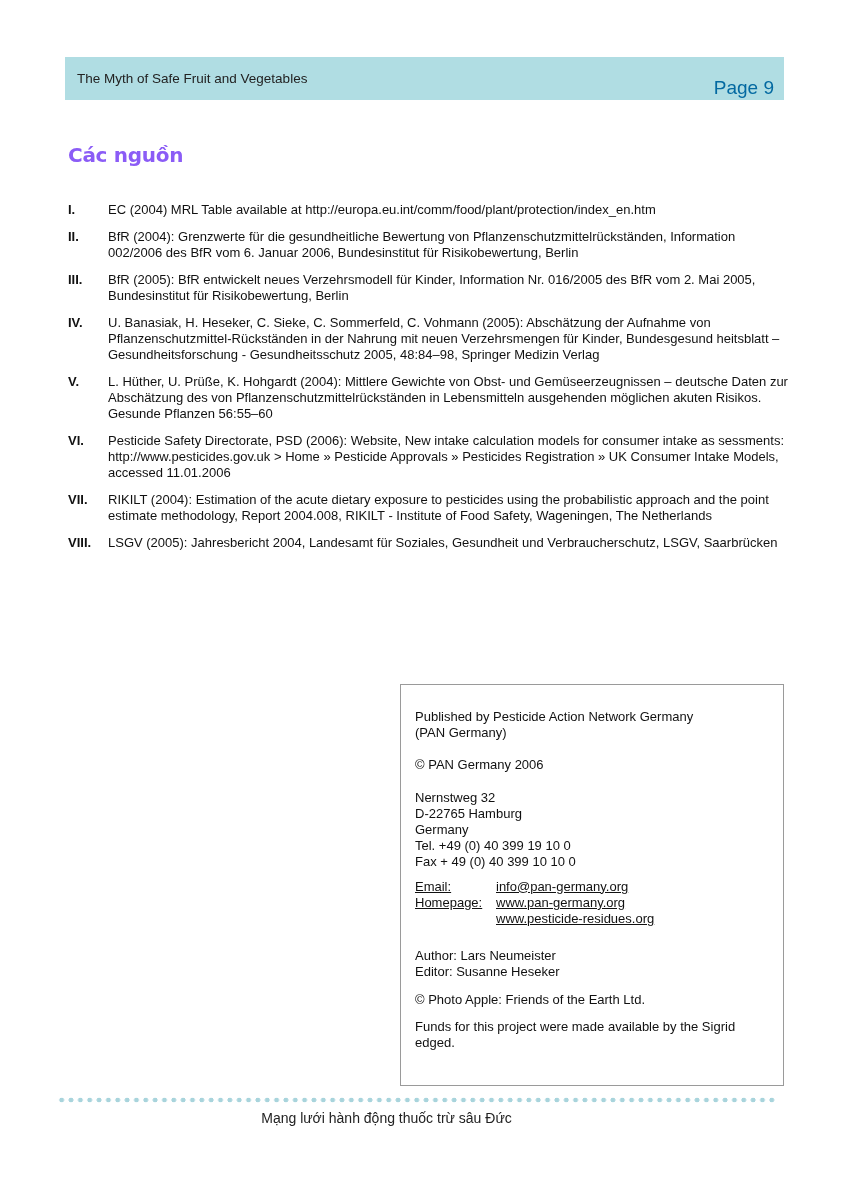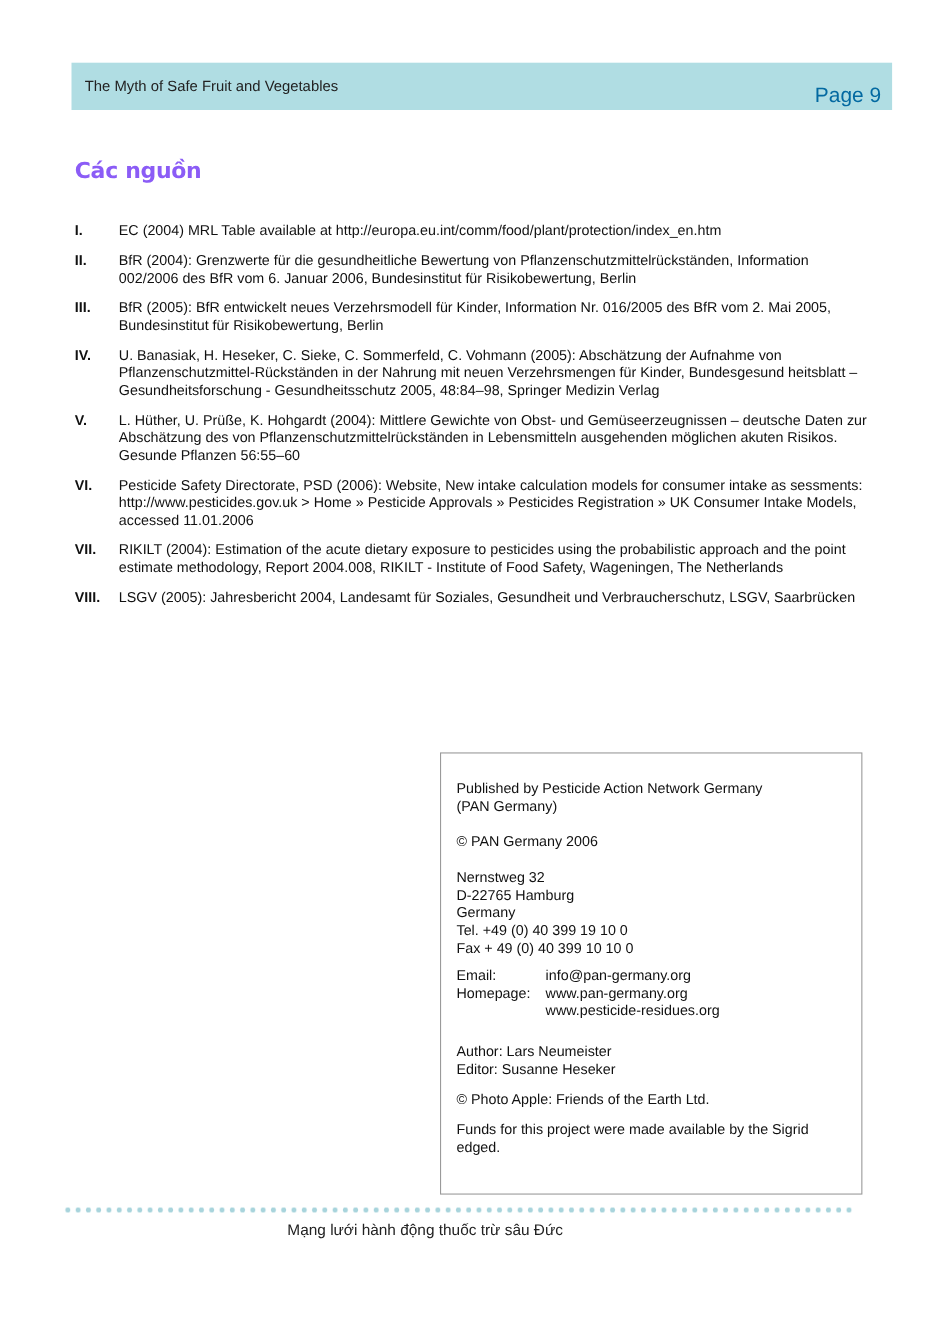--- a/index.html
+++ b/index.html
@@ -1,29 +1,29 @@
 <!DOCTYPE html>
 <html><head>
 <meta charset="utf-8">
 <style>
   html, body { margin: 0; padding: 0; background: #ffffff; }
   body { width: 848px; height: 1200px; position: relative; overflow: hidden; font-family: "Liberation Sans", sans-serif; color: #111; }
-  .header-bar { position: absolute; left: 65px; top: 57px; width: 719px; height: 43px; background: #b0dde3; padding-left: 27px; }
+  .header-bar { position: absolute; left: 65px; top: 57px; width: 719px; height: 43px; background: #b0dde3; }
   .header-title { position: absolute; left: 12px; top: 14px; font-size: 13.5px; color: #222; }
   .header-page { position: absolute; right: 10px; top: 20px; font-size: 19px; color: #0369a1; }
   .page-title { position: absolute; left: 68px; top: 143px; font-size: 20px; font-weight: bold; font-family: "DejaVu Sans", sans-serif; letter-spacing: -0.3px; color: #8b5cf6; }
   .refs { position: absolute; left: 68px; top: 202px; width: 720px; }
   .ref { position: relative; padding-left: 40px; font-size: 13px; line-height: 16px; margin-bottom: 11px; color: #111; }
   .ref-num { position: absolute; left: 0; top: 0; font-weight: bold; }
   .ref-text { display: block; }
   .imprint { position: absolute; left: 400px; top: 684px; width: 384px; height: 402px; border: 1px solid #9a9a9a; box-sizing: border-box; padding: 24px 14px; font-size: 13px; line-height: 16.2px; color: #111; }
   .imprint p { margin: 0; }
   .gap-s { height: 16px; }
   .gap-m { height: 8px; }
-  .row { display: flex; }
+  .row { display: flex; text-decoration: underline; }
   .row .lbl { width: 81px; flex: none; }
   .dots { position: absolute; left: 57px; top: 1096px; width: 720px; height: 8px;
     background-image: radial-gradient(circle, #a8d4dc 2.2px, transparent 2.6px);
     background-size: 9.35px 8px; background-repeat: repeat-x; }
   .footer-text { position: absolute; left: 0; width: 773px; top: 1110px; text-align: center; font-size: 14px; color: #222; }
 </style>
 </head>
 <body>
 
 <div class="header-bar">

